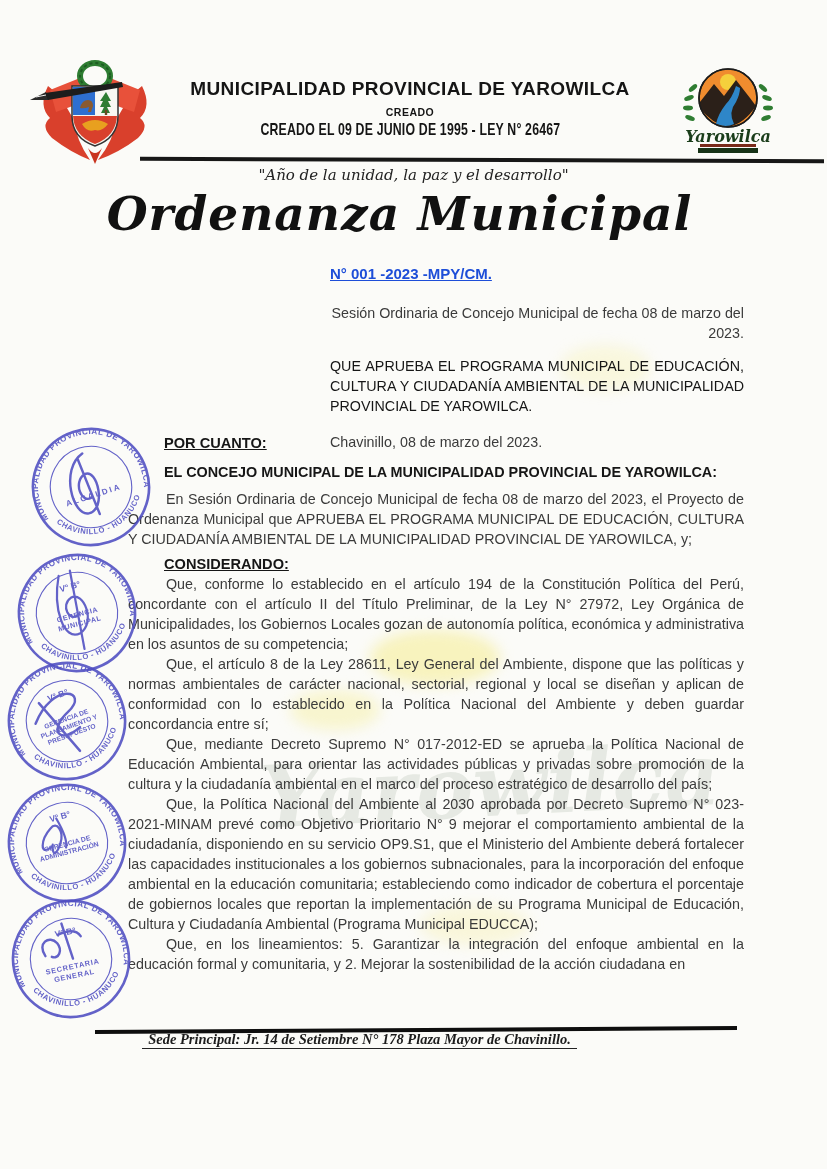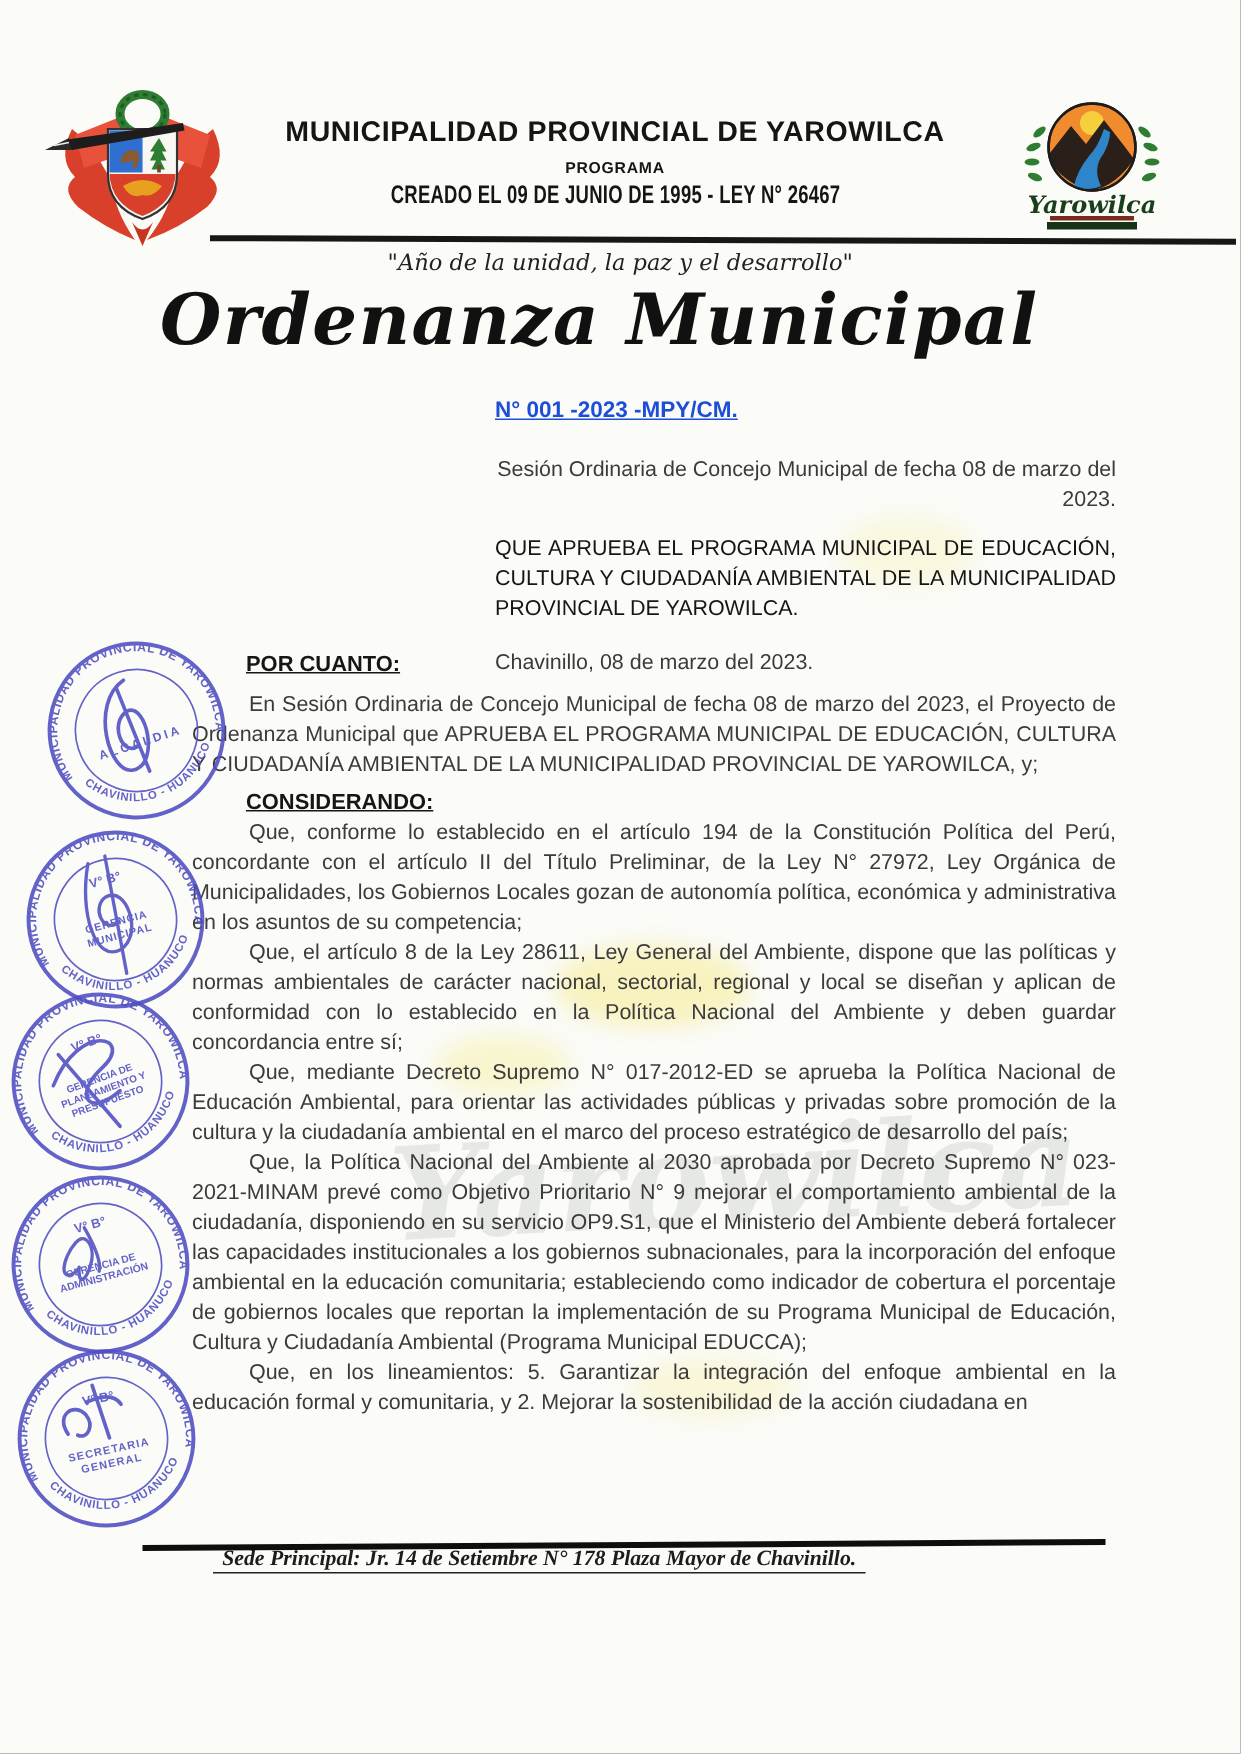--- a/index.html
+++ b/index.html
@@ -110,37 +110,38 @@
     <path d="M24 42 L38 24 L48 36 L60 20 L74 38 L80 46 Q68 64 52 67 Q36 64 24 48 Z" fill="#2b2019"></path>
     <path d="M60 26 Q56 38 50 44 Q42 54 40 64 Q50 68 58 64 Q52 52 60 42 Q64 34 64 28 Z" fill="#2e86c8"></path>
     <circle cx="52" cy="38" r="29" fill="none" stroke="#1c1c1c" stroke-width="1.6"></circle>
     <text x="52" y="82" text-anchor="middle" font-family="DejaVu Serif,serif" font-style="italic" font-weight="bold" font-size="16" fill="#1a3d1a">Yarowilca</text>
     <rect x="24" y="84" width="56" height="3" fill="#7a2a1a"></rect>
     <rect x="22" y="88" width="60" height="5" fill="#173317"></rect>
   </svg>
 
   <div class="header-text">
     <div class="org-title">MUNICIPALIDAD PROVINCIAL DE YAROWILCA</div>
-    <div class="org-sub">PROGRAMA</div>
+    <div class="org-sub">CREADO</div>
     <div class="org-created">CREADO EL 09 DE JUNIO DE 1995 - LEY N° 26467</div>
   </div>
   <div class="header-rule"></div>
   <div class="motto">"Año de la unidad, la paz y el desarrollo"</div>
 
   <div class="main-title">Ordenanza Municipal</div>
 
   <div class="intro-block">
     <div class="doc-number">N° 001 -2023 -MPY/CM.</div>
     <div class="session">Sesión Ordinaria de Concejo Municipal de fecha 08 de marzo del 2023.</div>
     <div class="subject">QUE APRUEBA EL PROGRAMA MUNICIPAL DE EDUCACIÓN, CULTURA Y CIUDADANÍA AMBIENTAL DE LA MUNICIPALIDAD PROVINCIAL DE YAROWILCA.</div>
     <div class="dateline">Chavinillo, 08 de marzo del 2023.</div>
   </div>
 
   <div class="body-block">
     <div class="sec-head">POR CUANTO:</div>
+    <div class="council">EL CONCEJO MUNICIPAL DE LA MUNICIPALIDAD PROVINCIAL DE YAROWILCA:</div>
     <p class="para first">En Sesión Ordinaria de Concejo Municipal de fecha 08 de marzo del 2023, el Proyecto de Ordenanza Municipal que APRUEBA EL PROGRAMA MUNICIPAL DE EDUCACIÓN, CULTURA Y CIUDADANÍA AMBIENTAL DE LA MUNICIPALIDAD PROVINCIAL DE YAROWILCA, y;</p>
     <div class="sec-head considerando">CONSIDERANDO:</div>
     <p class="para">Que, conforme lo establecido en el artículo 194 de la Constitución Política del Perú, concordante con el artículo II del Título Preliminar, de la Ley N° 27972, Ley Orgánica de Municipalidades, los Gobiernos Locales gozan de autonomía política, económica y administrativa en los asuntos de su competencia;</p>
     <p class="para">Que, el artículo 8 de la Ley 28611, Ley General del Ambiente, dispone que las políticas y normas ambientales de carácter nacional, sectorial, regional y local se diseñan y aplican de conformidad con lo establecido en la Política Nacional del Ambiente y deben guardar concordancia entre sí;</p>
     <p class="para">Que, mediante Decreto Supremo N° 017-2012-ED se aprueba la Política Nacional de Educación Ambiental, para orientar las actividades públicas y privadas sobre promoción de la cultura y la ciudadanía ambiental en el marco del proceso estratégico de desarrollo del país;</p>
     <p class="para">Que, la Política Nacional del Ambiente al 2030 aprobada por Decreto Supremo N° 023-2021-MINAM prevé como Objetivo Prioritario N° 9 mejorar el comportamiento ambiental de la ciudadanía, disponiendo en su servicio OP9.S1, que el Ministerio del Ambiente deberá fortalecer las capacidades institucionales a los gobiernos subnacionales, para la incorporación del enfoque ambiental en la educación comunitaria; estableciendo como indicador de cobertura el porcentaje de gobiernos locales que reportan la implementación de su Programa Municipal de Educación, Cultura y Ciudadanía Ambiental (Programa Municipal EDUCCA);</p>
     <p class="para">Que, en los lineamientos: 5. Garantizar la integración del enfoque ambiental en la educación formal y comunitaria, y 2. Mejorar la sostenibilidad de la acción ciudadana en</p>
   </div>
 
   <div class="stamp" style="left:30px;top:426px;transform:rotate(-18deg);">

